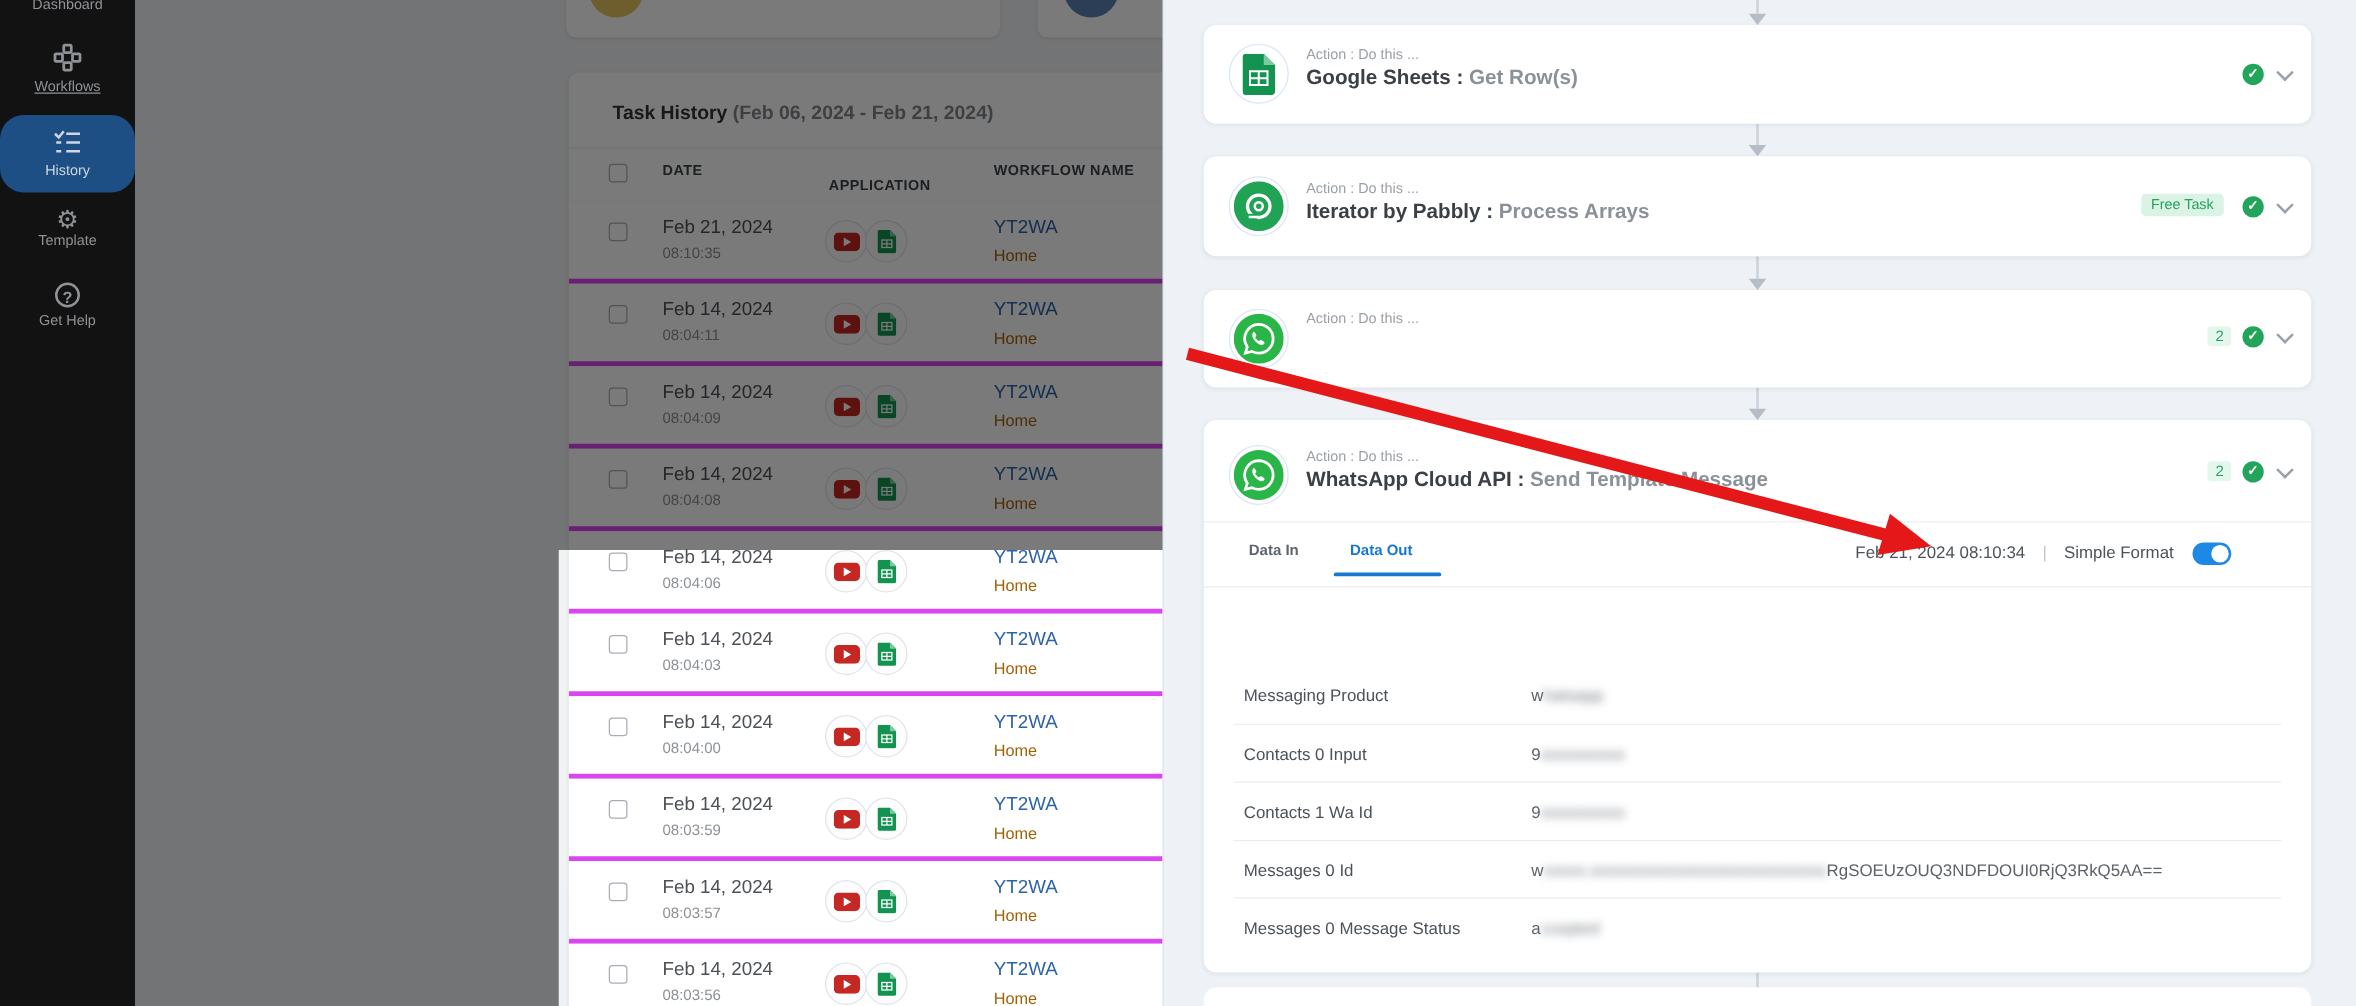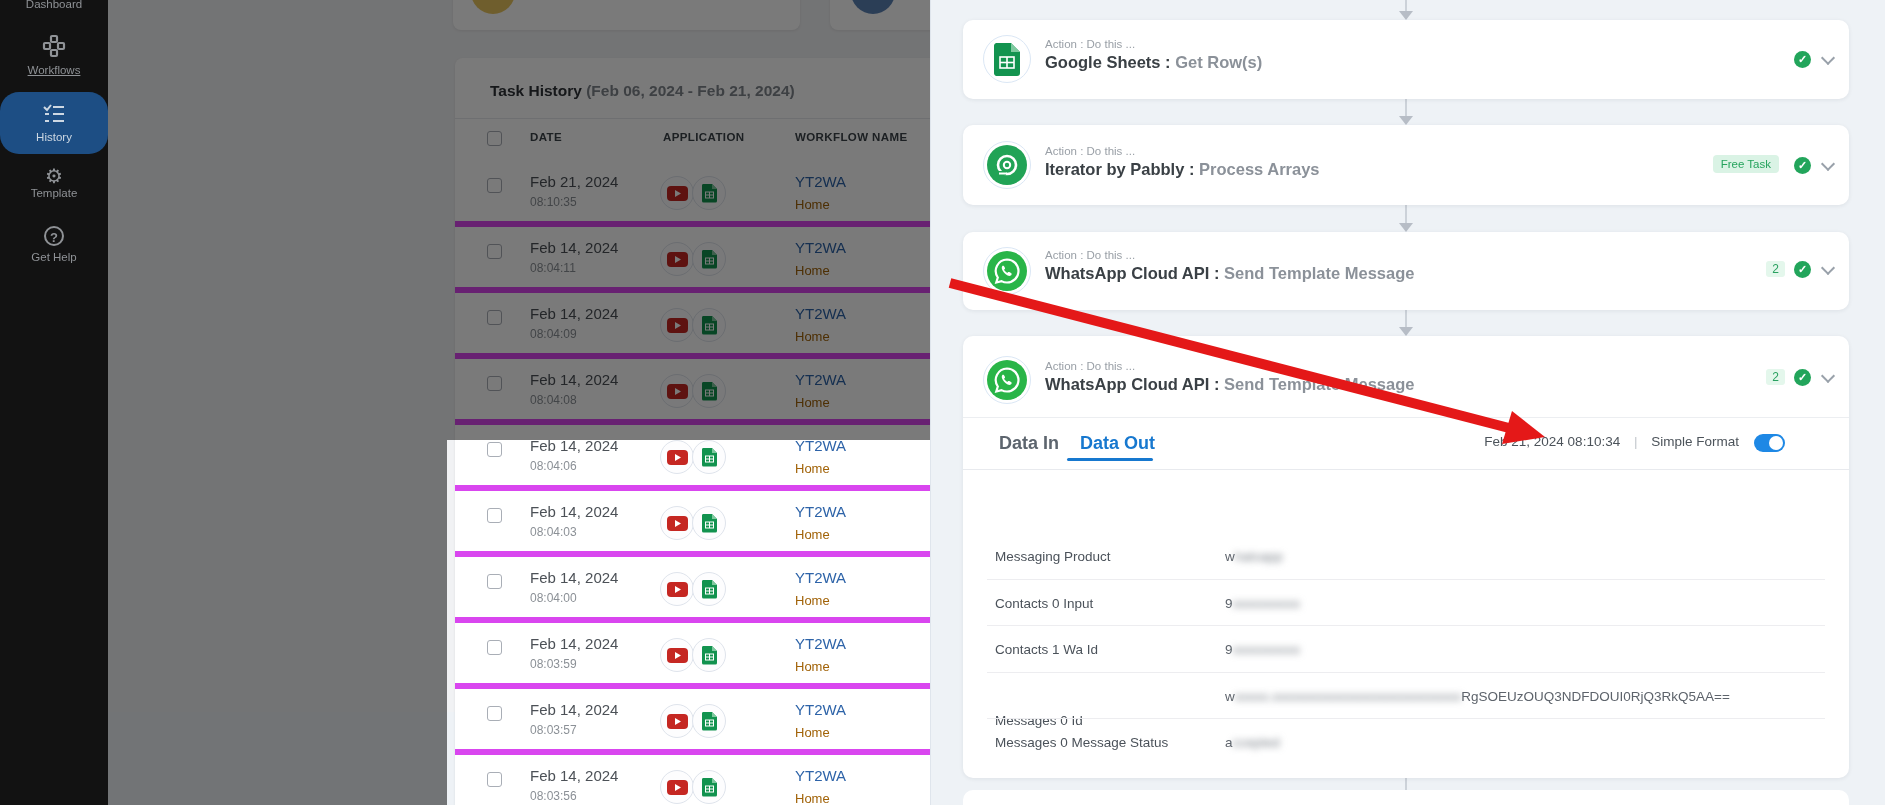--- a/index.html
+++ b/index.html
@@ -19,21 +19,21 @@
   .mini-card{position:absolute;background:#ffffff;border-radius:8px;box-shadow:0 1px 3px rgba(0,0,0,.08);}
   .mini-badge{position:absolute;border-radius:50%;width:44px;height:44px;}
 
   .task-card{position:absolute;left:347px;top:58px;width:520px;height:747px;background:#ffffff;
              border-radius:8px 8px 0 0;box-shadow:0 1px 3px rgba(0,0,0,.08);}
   .task-title{position:absolute;left:35px;top:63px;font-size:15.5px;color:#2f3338;font-weight:bold;}
   .task-title .range{font-weight:bold;color:#80868d;}
   .th{position:absolute;top:131px;font-size:11.5px;font-weight:bold;color:#3c4349;letter-spacing:.4px;}
   .checkbox{position:absolute;width:15px;height:15px;border:1.6px solid #a9aeb6;border-radius:3px;background:#fff;}
   .rows{position:absolute;left:347px;top:161px;width:520px;height:644px;overflow:hidden;}
-  .trow{position:relative;width:520px;height:66px;border-bottom:6px solid #d946ef;cursor:pointer;background:#fff;}
+  .trow{position:relative;width:520px;height:66px;border-bottom:4px solid #d946ef;cursor:pointer;background:#fff;}
   .trow .checkbox{left:32px;top:17px;}
   .trow .date{position:absolute;left:75px;top:12px;font-size:15px;color:#4c5157;}
   .trow .time{position:absolute;left:75px;top:34px;font-size:12px;color:#8b9096;}
   .trow .apps{position:absolute;left:205px;top:15px;}
   .app-circle{position:absolute;width:34px;height:34px;border-radius:50%;background:#fdfdfe;border:1px solid #dfe4ec;
               display:flex;align-items:center;justify-content:center;}
   .trow .wf{position:absolute;left:340px;top:12px;font-size:15px;color:#2d63a8;text-decoration:none;cursor:pointer;}
   .trow .wf-sub{position:absolute;left:340px;top:36px;font-size:13px;color:#a16207;}
 
   
@@ -53,21 +53,21 @@
   .step-title{position:absolute;left:82px;font-size:16.5px;font-weight:bold;color:#3a4045;white-space:nowrap;}
   .step-title .muted{color:#8b9199;}
   .badge-free{position:absolute;background:#daf3e5;color:#25a35d;font-size:11.5px;padding:3px 8px;border-radius:4px;}
   .badge-count{position:absolute;background:#e4f7ec;color:#2aa160;font-size:12px;padding:1px 6px;border-radius:3px;}
   .check-dot{position:absolute;width:17px;height:17px;border-radius:50%;background:#22a55b;color:#fff;
              font-size:11px;font-weight:bold;text-align:center;line-height:17px;}
   .chev{position:absolute;width:10px;height:10px;border-right:2px solid #99a1aa;border-bottom:2px solid #99a1aa;
         transform:rotate(45deg);cursor:pointer;}
 
   
-  .tab{position:absolute;top:97px;font-size:18px;font-weight:bold;cursor:pointer;}
+  .tab{position:absolute;top:97px;font-size:12px;font-weight:bold;cursor:pointer;}
   .tab.inactive{color:#5d656e;}
   .tab.active{color:#1778cf;}
   .tab-underline{position:absolute;top:122px;height:3px;background:#1778cf;border-radius:2px;}
   .tabrow-divider{position:absolute;left:0;top:133px;width:886px;height:1px;background:#e8eaee;}
   .head-divider{position:absolute;left:0;top:81px;width:886px;height:1px;background:#eceef1;}
   .meta{position:absolute;top:98px;font-size:13.5px;color:#4c535a;white-space:nowrap;}
   .meta .sep{color:#c3c7cc;margin:0 10px;}
   .toggle{position:absolute;top:98px;width:31px;height:18px;border-radius:9px;background:#1e88e5;cursor:pointer;}
   .toggle .knob{position:absolute;right:2px;top:2px;width:14px;height:14px;border-radius:50%;background:#fff;}
   .alert{position:absolute;left:24px;top:142px;width:838px;height:43px;background:#dcefe2;border-radius:4px;
@@ -138,21 +138,21 @@
   </div>
 
   <div class="task-card">
     <div class="task-title" style="position:absolute;left:35px;top:24px;">
       <span>Task History</span>
       <span class="range">(Feb 06, 2024 - Feb 21, 2024)</span>
     </div>
     <div style="position:absolute;left:0;top:60px;width:520px;height:1px;background:#e7e9ec;"></div>
     <div class="checkbox" style="left:32px;top:73px;"></div>
     <div class="th" style="left:75px;top:73px;">DATE</div>
-    <div class="th" style="left:208px;top:73px;">APPLICATION</div>
+    <div class="th" style="left:208px;top:85px;">APPLICATION</div>
     <div class="th" style="left:340px;top:73px;">WORKFLOW NAME</div>
     <div style="position:absolute;left:0;top:103px;width:520px;height:1px;background:#e7e9ec;"></div>
     <div class="rows" style="left:0;top:103px;" id="rows-container">
   <div class="trow">
     <div class="checkbox"></div>
     <div class="date">Feb 21, 2024</div>
     <div class="time">08:10:35</div>
     <div class="apps">
       <div class="app-circle" style="left:0;top:0;">
         <svg width="21" height="15" viewBox="0 0 21 15">
@@ -478,23 +478,20 @@
 
   <div class="wcard" style="top:232px;height:78px;">
     <div class="app-ring" style="top:15px;">
       <svg width="40" height="40" viewBox="0 0 40 40">
           <circle cx="20" cy="20" r="20" fill="#29b548"></circle>
           <path d="M20 8.5 a11.5 11.5 0 0 1 0 23 a11.4 11.4 0 0 1 -5.5-1.4 l-5.2 1.4 l1.5-5 a11.5 11.5 0 0 1 9.2-18z" fill="none" stroke="#ffffff" stroke-width="2.2"></path>
           <path d="M16 14.5 c-1 .5 -1.6 2 -1 3.8 c.8 2.4 3 5 5.6 6.2 c1.8 .8 3.4 .4 3.9-.7 c.3-.7 .1-1.3-.5-1.7 l-1.7-1 c-.5-.3-1-.2-1.4 .2 l-.6 .6 c-1.2-.6-2.6-2-3.2-3.2 l.6-.6 c.4-.4 .5-.9 .2-1.4 l-1-1.7 c-.3-.5-.9-.7-1.5-.5z" fill="#ffffff"></path>
         </svg>
     </div>
     <div class="step-action" style="top:17px;">Action : Do this ...</div>
-    <div class="step-title" style="top:32px;">
-      <span>WhatsApp Cloud API :</span> <span class="muted">Send Template Message</span>
-    </div>
     <div class="badge-count" style="right:64px;top:29px;">2</div>
     <div class="check-dot" style="right:38px;top:29px;">✓</div>
     <div class="chev" style="right:16px;top:31px;"></div>
   </div>
 
   <div class="wcard" style="top:336px;height:442px;">
     <div class="app-ring" style="top:20px;">
       <svg width="40" height="40" viewBox="0 0 40 40">
           <circle cx="20" cy="20" r="20" fill="#29b548"></circle>
           <path d="M20 8.5 a11.5 11.5 0 0 1 0 23 a11.4 11.4 0 0 1 -5.5-1.4 l-5.2 1.4 l1.5-5 a11.5 11.5 0 0 1 9.2-18z" fill="none" stroke="#ffffff" stroke-width="2.2"></path>
@@ -546,21 +543,21 @@
 
   <div>
     <div class="frow-label" style="top: 306.2px;">Contacts 1 Wa Id</div>
     <div class="frow-value" style="top: 306.2px;">
       <span class="vstart">9</span><span class="blur">xxxxxxxxxx</span><span class="vend"></span>
     </div>
     <div class="frow-divider" style="top: 335.7px;"></div>
   </div>
 
   <div>
-    <div class="frow-label" style="top: 352.8px; margin-top: 24px;">Messages 0 Id</div>
+    <div class="frow-label" style="top: 352.8px;">Messages 0 Id</div>
     <div class="frow-value" style="top: 352.8px;">
       <span class="vstart">w</span><span class="blur">xxxxx.xxxxxxxxxxxxxxxxxxxxxxxxxxxx</span><span class="vend">RgSOEUzOUQ3NDFDOUI0RjQ3RkQ5AA==</span>
     </div>
     <div class="frow-divider" style="top: 382.3px;"></div>
   </div>
 
   <div>
     <div class="frow-label" style="top: 399.4px;">Messages 0 Message Status</div>
     <div class="frow-value" style="top: 399.4px;">
       <span class="vstart">a</span><span class="blur">ccepted</span><span class="vend"></span>

